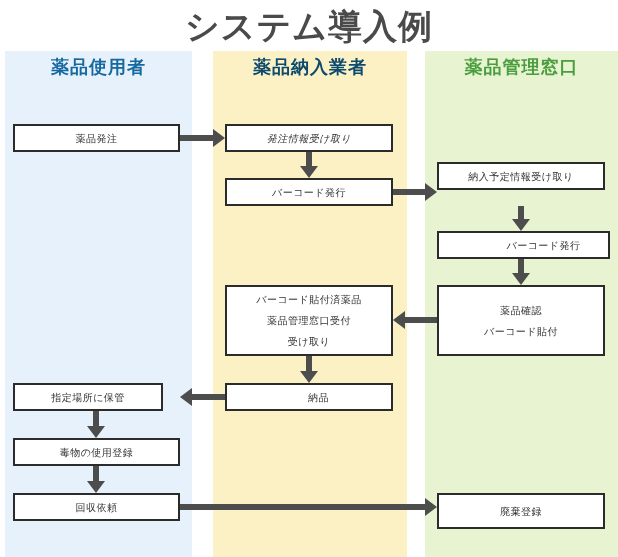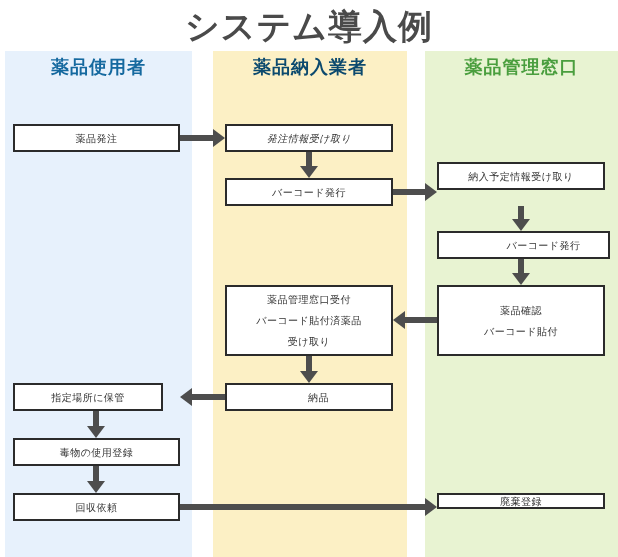--- a/index.html
+++ b/index.html
@@ -103,33 +103,33 @@
         <div>納入予定情報受け取り</div>
       </div>
       <div class="node" style="left: 437px; top: 231px; width: 173px; height: 28px; border: 2px solid rgb(43, 43, 43); background: rgb(255, 255, 255); color: rgb(51, 51, 51); padding-left: 40px;">
         <div>バーコード発行</div>
       </div>
       <div class="node" style="left: 437px; top: 285px; width: 168px; height: 71px; border: 2px solid rgb(43, 43, 43); background: rgb(255, 255, 255); color: rgb(51, 51, 51);">
         <div>薬品確認</div>
         <div>バーコード貼付</div>
       </div>
       <div class="node" style="left: 225px; top: 285px; width: 168px; height: 71px; border: 2px solid rgb(43, 43, 43); background: rgb(255, 255, 255); color: rgb(51, 51, 51);">
+        <div>バーコード貼付済薬品</div>
         <div>薬品管理窓口受付</div>
-        <div>バーコード貼付済薬品</div>
         <div>受け取り</div>
       </div>
       <div class="node" style="left: 225px; top: 383px; width: 168px; height: 28px; border: 2px solid rgb(43, 43, 43); background: rgb(255, 255, 255); color: rgb(51, 51, 51); padding-left: 19px;">
         <div>納品</div>
       </div>
       <div class="node" style="left: 13px; top: 383px; width: 150px; height: 28px; border: 2px solid rgb(43, 43, 43); background: rgb(255, 255, 255); color: rgb(51, 51, 51);">
         <div>指定場所に保管</div>
       </div>
       <div class="node" style="left: 13px; top: 438px; width: 167px; height: 28px; border: 2px solid rgb(43, 43, 43); background: rgb(255, 255, 255); color: rgb(51, 51, 51);">
         <div>毒物の使用登録</div>
       </div>
       <div class="node" style="left: 13px; top: 493px; width: 167px; height: 28px; border: 2px solid rgb(43, 43, 43); background: rgb(255, 255, 255); color: rgb(51, 51, 51);">
         <div>回収依頼</div>
       </div>
-      <div class="node" style="left: 437px; top: 493px; width: 168px; height: 16px; border: 2px solid rgb(43, 43, 43); background: rgb(255, 255, 255); color: rgb(51, 51, 51);">
+      <div class="node" style="left: 437px; top: 493px; width: 168px; height: 36px; border: 2px solid rgb(43, 43, 43); background: rgb(255, 255, 255); color: rgb(51, 51, 51);">
         <div>廃棄登録</div>
       </div>
     </div>
 </div>
 
 </body></html>

